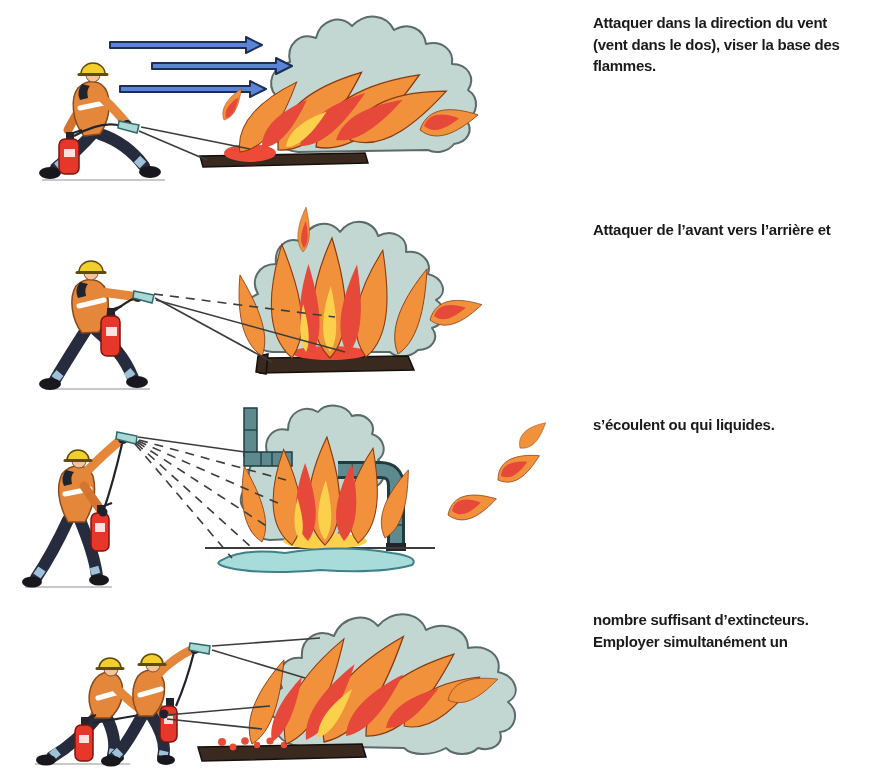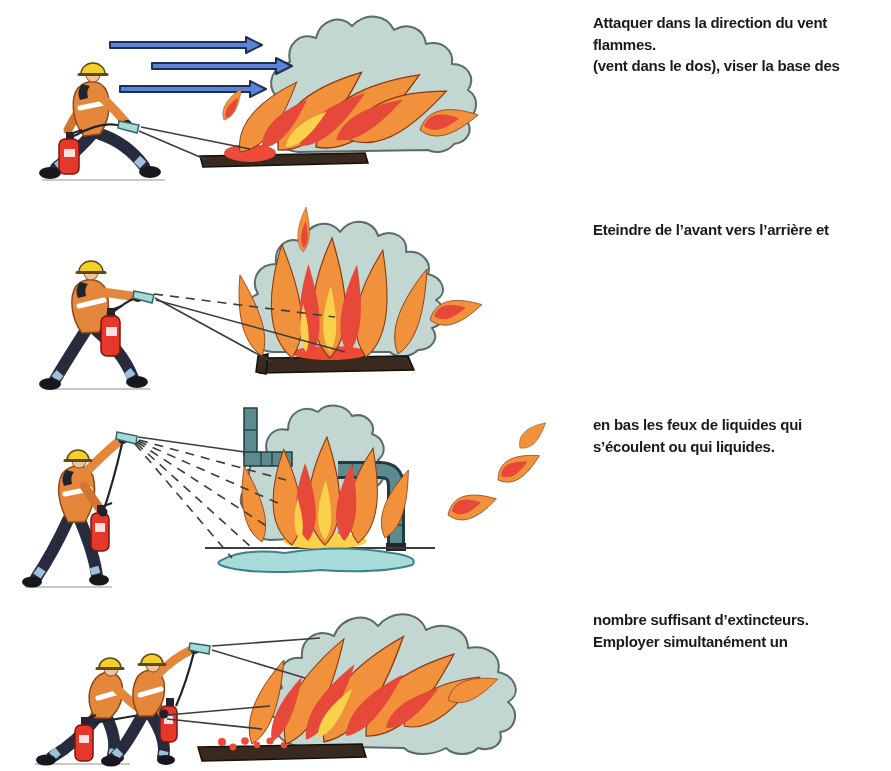--- a/index.html
+++ b/index.html
@@ -350,30 +350,29 @@
     <g>
       <path class="spray" d="M212,646 L320,638"></path>
       <path class="spray" d="M212,650 L305,678"></path>
       <path class="spray" d="M167,715 L270,706"></path>
       <path class="spray" d="M167,719 L262,729"></path>
     </g>
   </svg>
 
   <div class="instruction" style="top:12px">
     <div>Attaquer dans la direction du vent</div>
+    <div>(vent dans le dos), viser la base des</div>
     <div>flammes.</div>
-    <div>(vent dans le dos), viser la base des</div>
   </div>
 
   <div class="instruction" style="top:219px">
-    <div>Eteindre de l’avant vers l’arrière et</div>
+    <div>Attaquer de l’avant vers l’arrière et</div>
   </div>
 
   <div class="instruction" style="top:414px">
-    <div>en bas les feux de liquides qui</div>
     <div>s’écoulent ou qui liquides.</div>
   </div>
 
   <div class="instruction" style="top:609px">
     <div>nombre suffisant d’extincteurs.</div>
     <div>Employer simultanément un</div>
   </div>
 
 </main>
 

